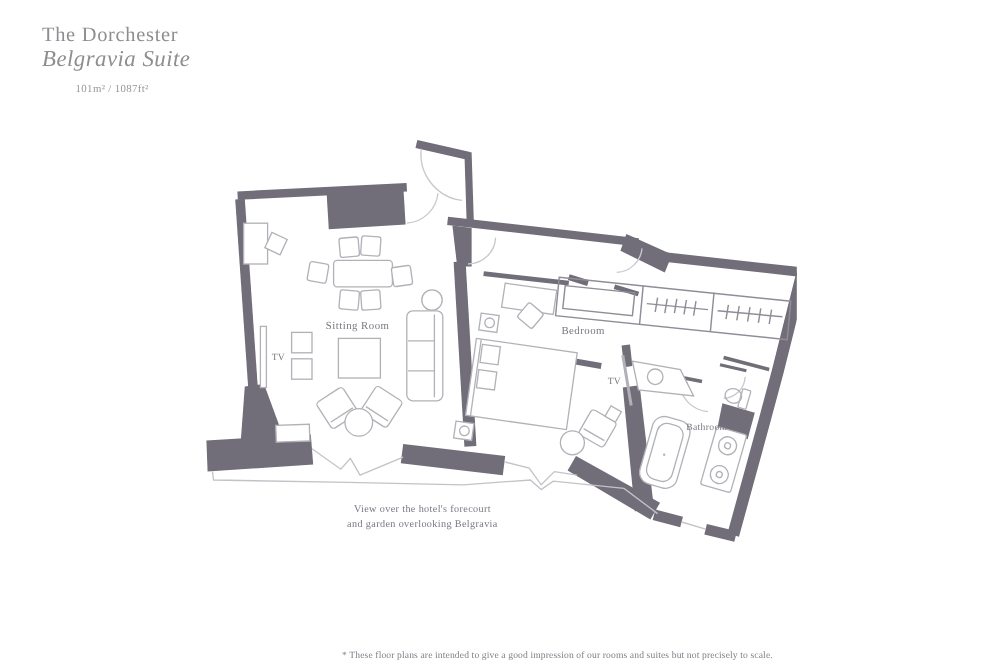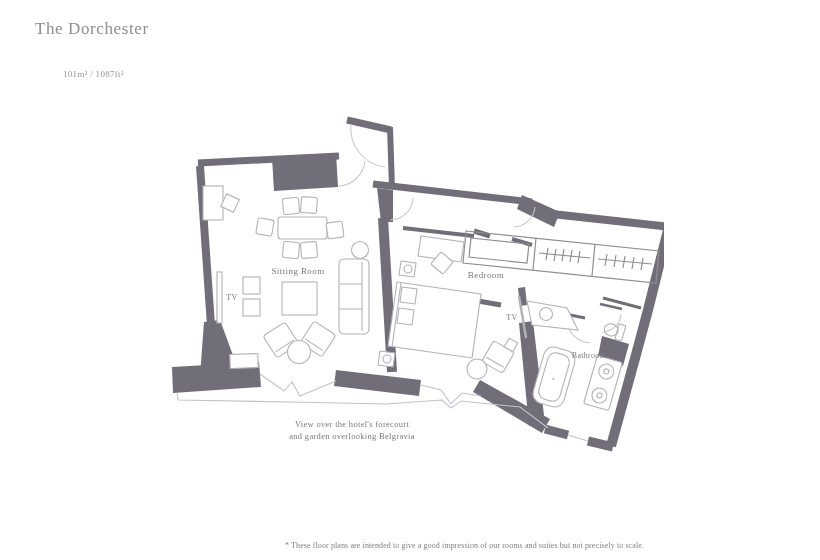--- a/index.html
+++ b/index.html
@@ -18,20 +18,21 @@
   .slabel{font-size:8px;letter-spacing:0.3px;}
   .caption{font-size:8.5px;letter-spacing:0.3px;fill:#7b7781;}
 </style>
 </head>
 <body>
 
 <div class="canvas">
 
   <div class="hdr">
     <div class="hotel">The Dorchester</div>
+    <div class="suite">Belgravia Suite</div>
   </div>
   <div class="area">101m² / 1087ft²</div>
 
   <svg width="820" height="560" viewBox="0 0 820 560">
 
     <g fill="#716d79" stroke="none">
 
       <path d="M272,158 L336,154 L338,187 L274,191 Z"></path>
       <path d="M204,322 L220,320 L238,369 L200,376 Z"></path>
       <path d="M172,367 L259,362 L261,387 L173,393 Z"></path>

